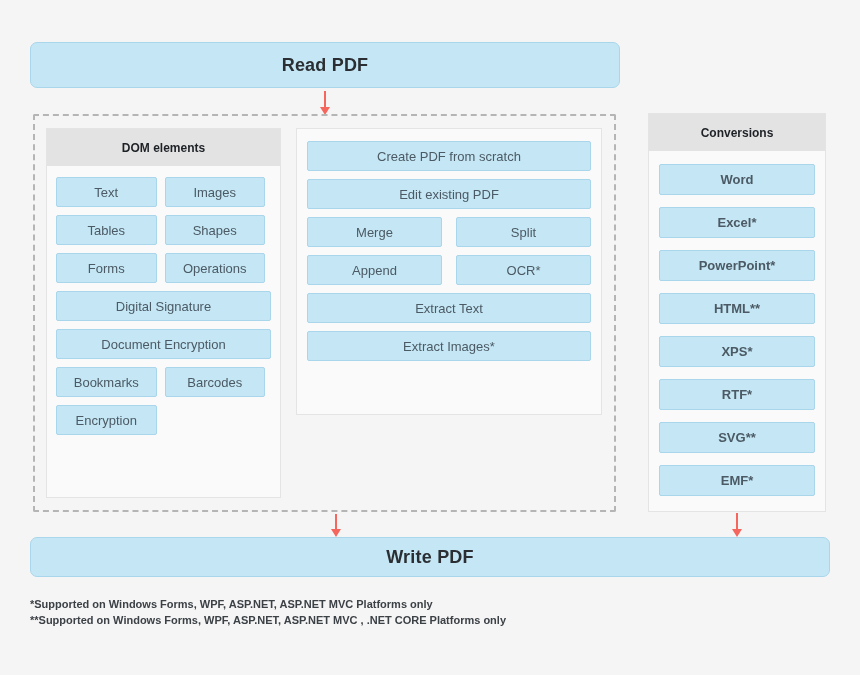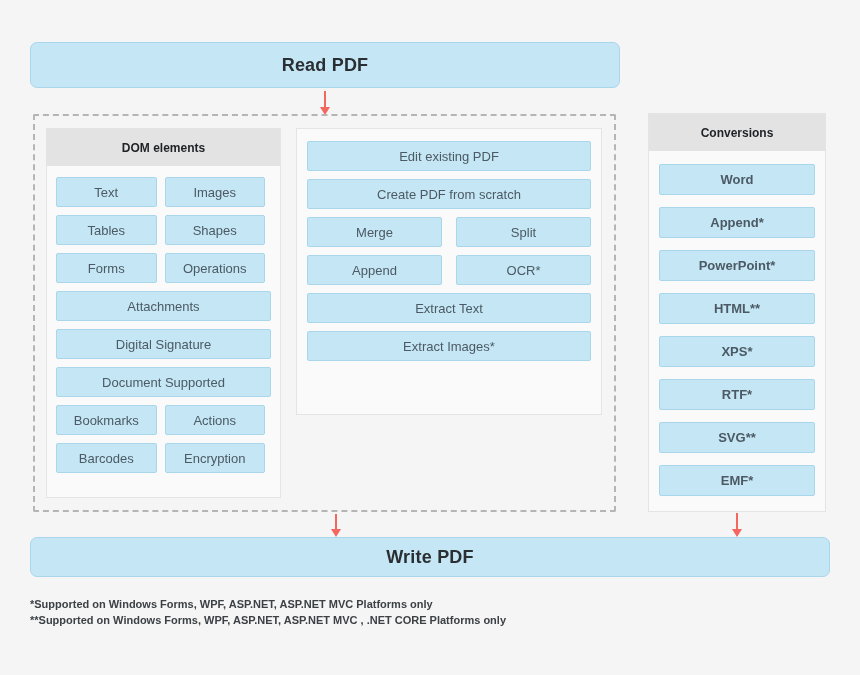--- a/index.html
+++ b/index.html
@@ -109,48 +109,46 @@
 
   <div class="panel" id="dom-panel">
     <div class="panel-header">DOM elements</div>
     <div class="panel-body">
       <div class="box half">Text</div>
       <div class="box half">Images</div>
       <div class="box half">Tables</div>
       <div class="box half">Shapes</div>
       <div class="box half">Forms</div>
       <div class="box half">Operations</div>
-      <div class="box full">Attachments</div>
       <div class="box full">Digital Signature</div>
-      <div class="box full">Document Supported</div>
+      <div class="box full">Document Encryption</div>
       <div class="box half">Bookmarks</div>
-      <div class="box half">Actions</div>
       <div class="box half">Barcodes</div>
       <div class="box half">Encryption</div>
     </div>
   </div>
 
   <div class="panel" id="ops-panel">
     <div class="panel-body">
+      <div class="box full">Create PDF from scratch</div>
       <div class="box full">Edit existing PDF</div>
-      <div class="box full">Create PDF from scratch</div>
       <div class="box half">Merge</div>
       <div class="box half">Split</div>
       <div class="box half">Append</div>
       <div class="box half">OCR*</div>
       <div class="box full">Extract Text</div>
       <div class="box full">Extract Images*</div>
     </div>
   </div>
 
   <div class="panel" id="conv-panel">
     <div class="panel-header">Conversions</div>
     <div class="panel-body">
       <div class="box full">Word</div>
-      <div class="box full">Append*</div>
+      <div class="box full">Excel*</div>
       <div class="box full">PowerPoint*</div>
       <div class="box full">HTML**</div>
       <div class="box full">XPS*</div>
       <div class="box full">RTF*</div>
       <div class="box full">SVG**</div>
       <div class="box full">EMF*</div>
     </div>
   </div>
 
   <div class="arrow" id="arrow-dom-write"></div>

